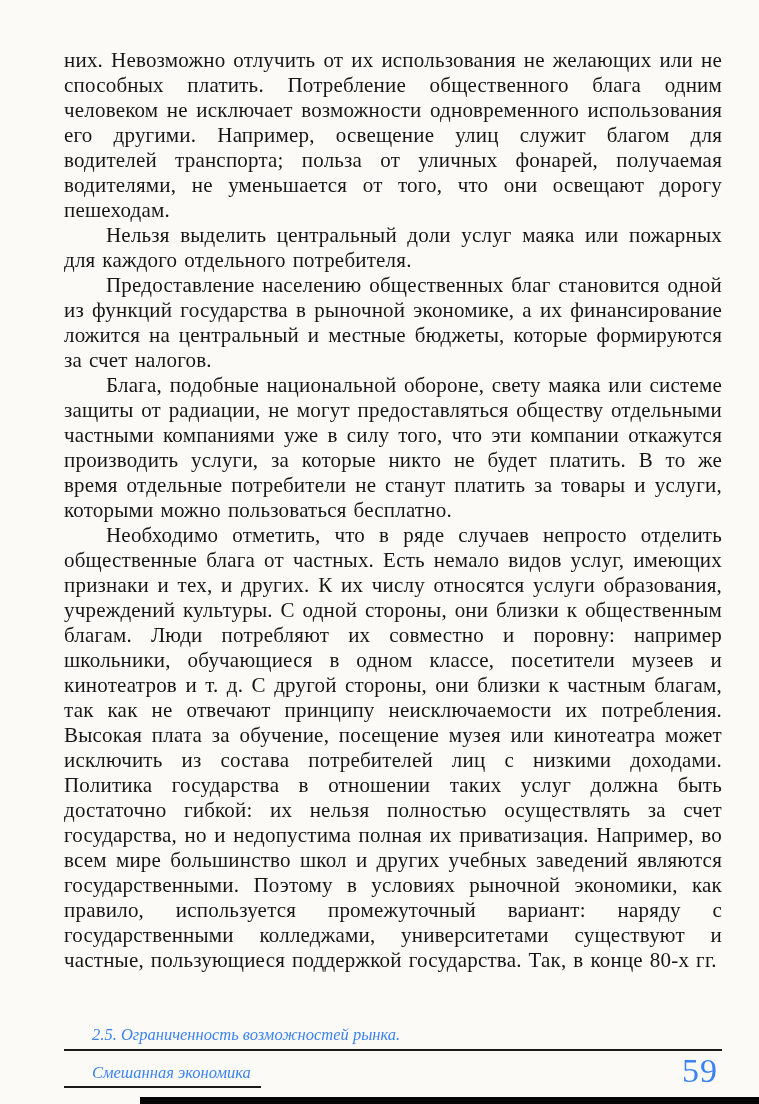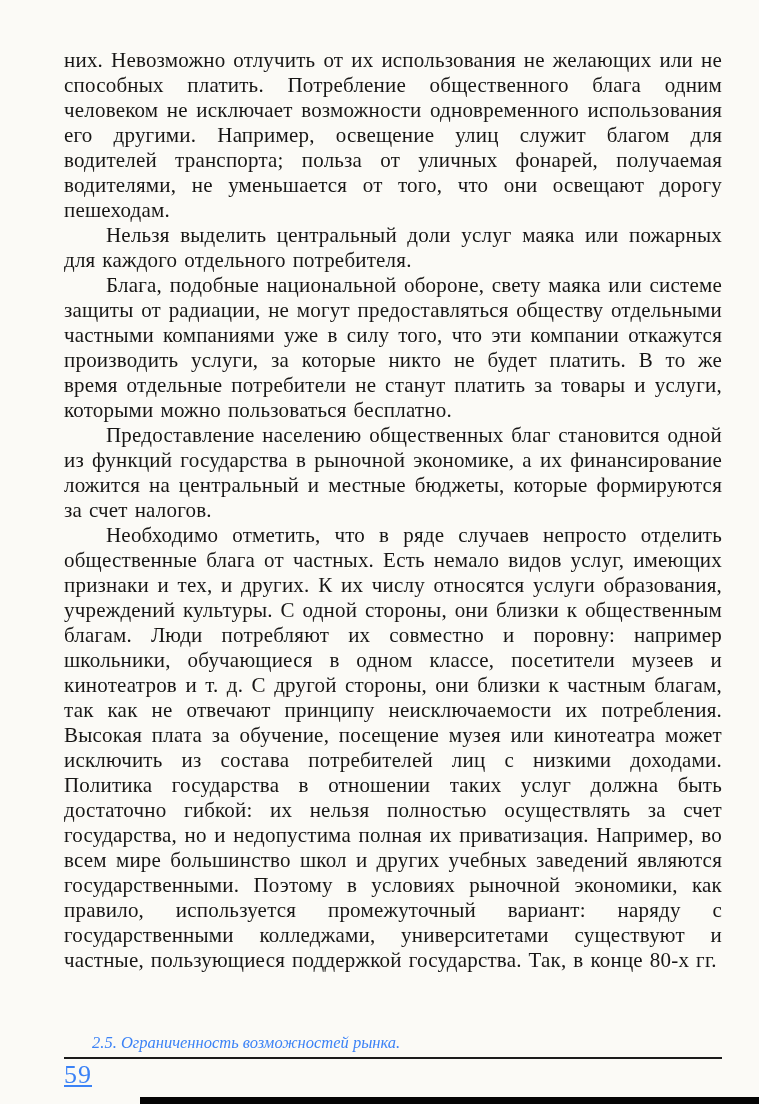--- a/index.html
+++ b/index.html
@@ -57,52 +57,52 @@
     align-items: flex-end;
     padding-top: 3px;
   }
   .footer-line2 {
     display: inline-block;
     border-bottom: 2px solid #1b1b1b;
     padding: 0 10px 2px 28px;
   }
   .page-number {
     font-style: normal;
-    font-size: 26px;
+    font-size: 34px;
     line-height: 1;
     letter-spacing: 1px;
     padding-right: 4px;
-    text-decoration: underline;
   }
   .bottom-bar {
     position: absolute;
     left: 140px;
     right: 0;
     bottom: 0;
     height: 7px;
     background: #050505;
   }
 </style>
 </head>
 <body>
 
 <div class="page">
 
   <main class="text-block">
       <p class="para">них. Невозможно отлучить от их использования не желающих или не способных платить. Потребление общественного блага одним человеком не исключает возможности одновременного использования его другими. Например, освещение улиц служит благом для водителей транспорта; польза от уличных фонарей, получаемая водителями, не уменьшается от того, что они освещают дорогу пешеходам.</p>
       <p class="para">Нельзя выделить центральный доли услуг маяка или пожарных для каждого отдельного потребителя.</p>
+      <p class="para">Предоставление населению общественных благ становится одной из функций государства в рыночной экономике, а их финансирование ложится на центральный и местные бюджеты, которые формируются за счет налогов.</p>
       <p class="para">Блага, подобные национальной обороне, свету маяка или системе защиты от радиации, не могут предоставляться обществу отдельными частными компаниями уже в силу того, что эти компании откажутся производить услуги, за которые никто не будет платить. В то же время отдельные потребители не станут платить за товары и услуги, которыми можно пользоваться бесплатно.</p>
-      <p class="para">Предоставление населению общественных благ становится одной из функций государства в рыночной экономике, а их финансирование ложится на центральный и местные бюджеты, которые формируются за счет налогов.</p>
       <p class="para">Необходимо отметить, что в ряде случаев непросто отделить общественные блага от частных. Есть немало видов услуг, имеющих признаки и тех, и других. К их числу относятся услуги образования, учреждений культуры. С одной стороны, они близки к общественным благам. Люди потребляют их совместно и поровну: например школьники, обучающиеся в одном классе, посетители музеев и кинотеатров и т. д. С другой стороны, они близки к частным благам, так как не отвечают принципу неисключаемости их потребления. Высокая плата за обучение, посещение музея или кинотеатра может исключить из состава потребителей лиц с низкими доходами. Политика государства в отношении таких услуг должна быть достаточно гибкой: их нельзя полностью осуществлять за счет государства, но и недопустима полная их приватизация. Например, во всем мире большинство школ и других учебных заведений являются государственными. Поэтому в условиях рыночной экономики, как правило, используется промежуточный вариант: наряду с государственными колледжами, университетами существуют и частные, пользующиеся поддержкой государства. Так, в конце 80-х гг.</p>
     </main>
 
   <footer class="footer">
     <div class="footer-line1">
       <span>2.5. Ограниченность возможностей рынка.</span>
     </div>
     <div class="footer-row2">
+      <span class="footer-line2">Смешанная экономика</span>
       <span class="page-number">59</span>
     </div>
   </footer>
 
   <div class="bottom-bar"></div>
 
 </div>
 
 </body></html>

